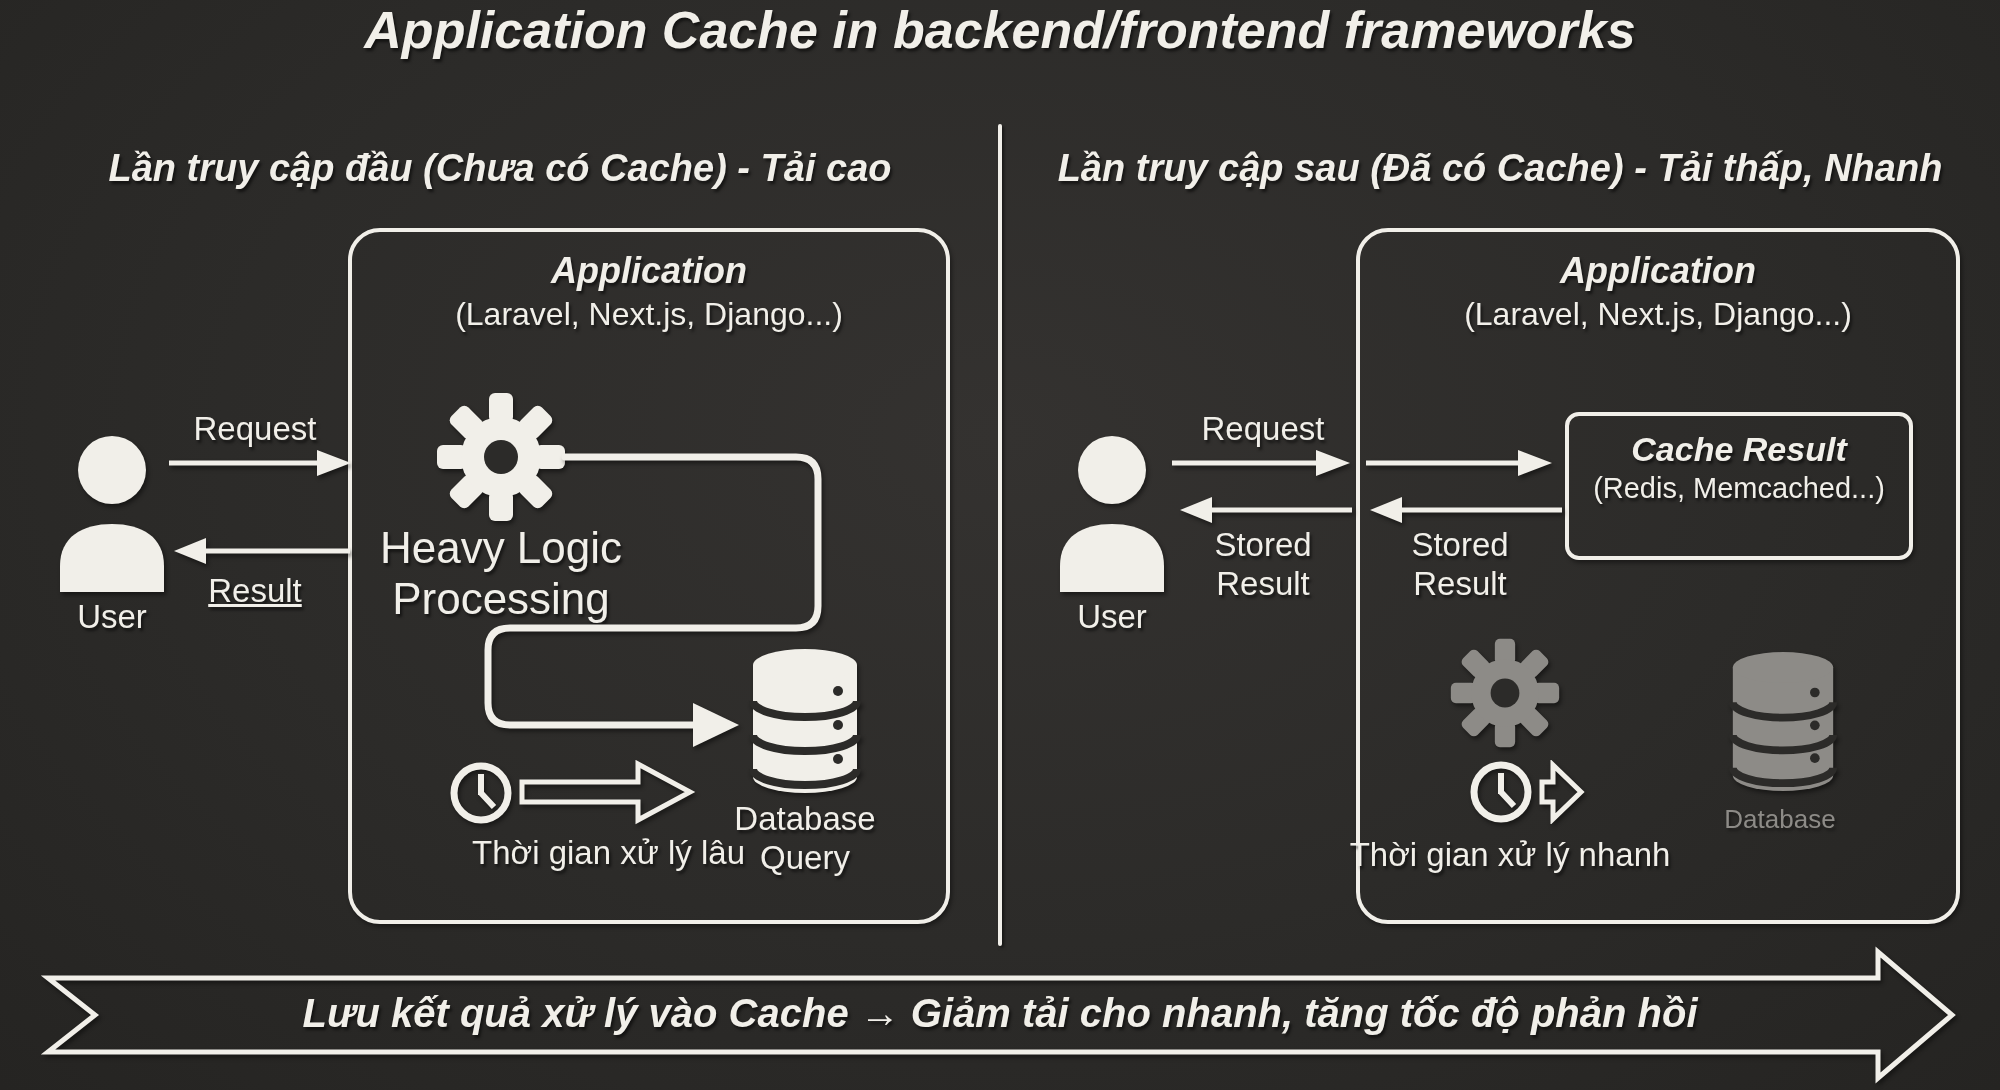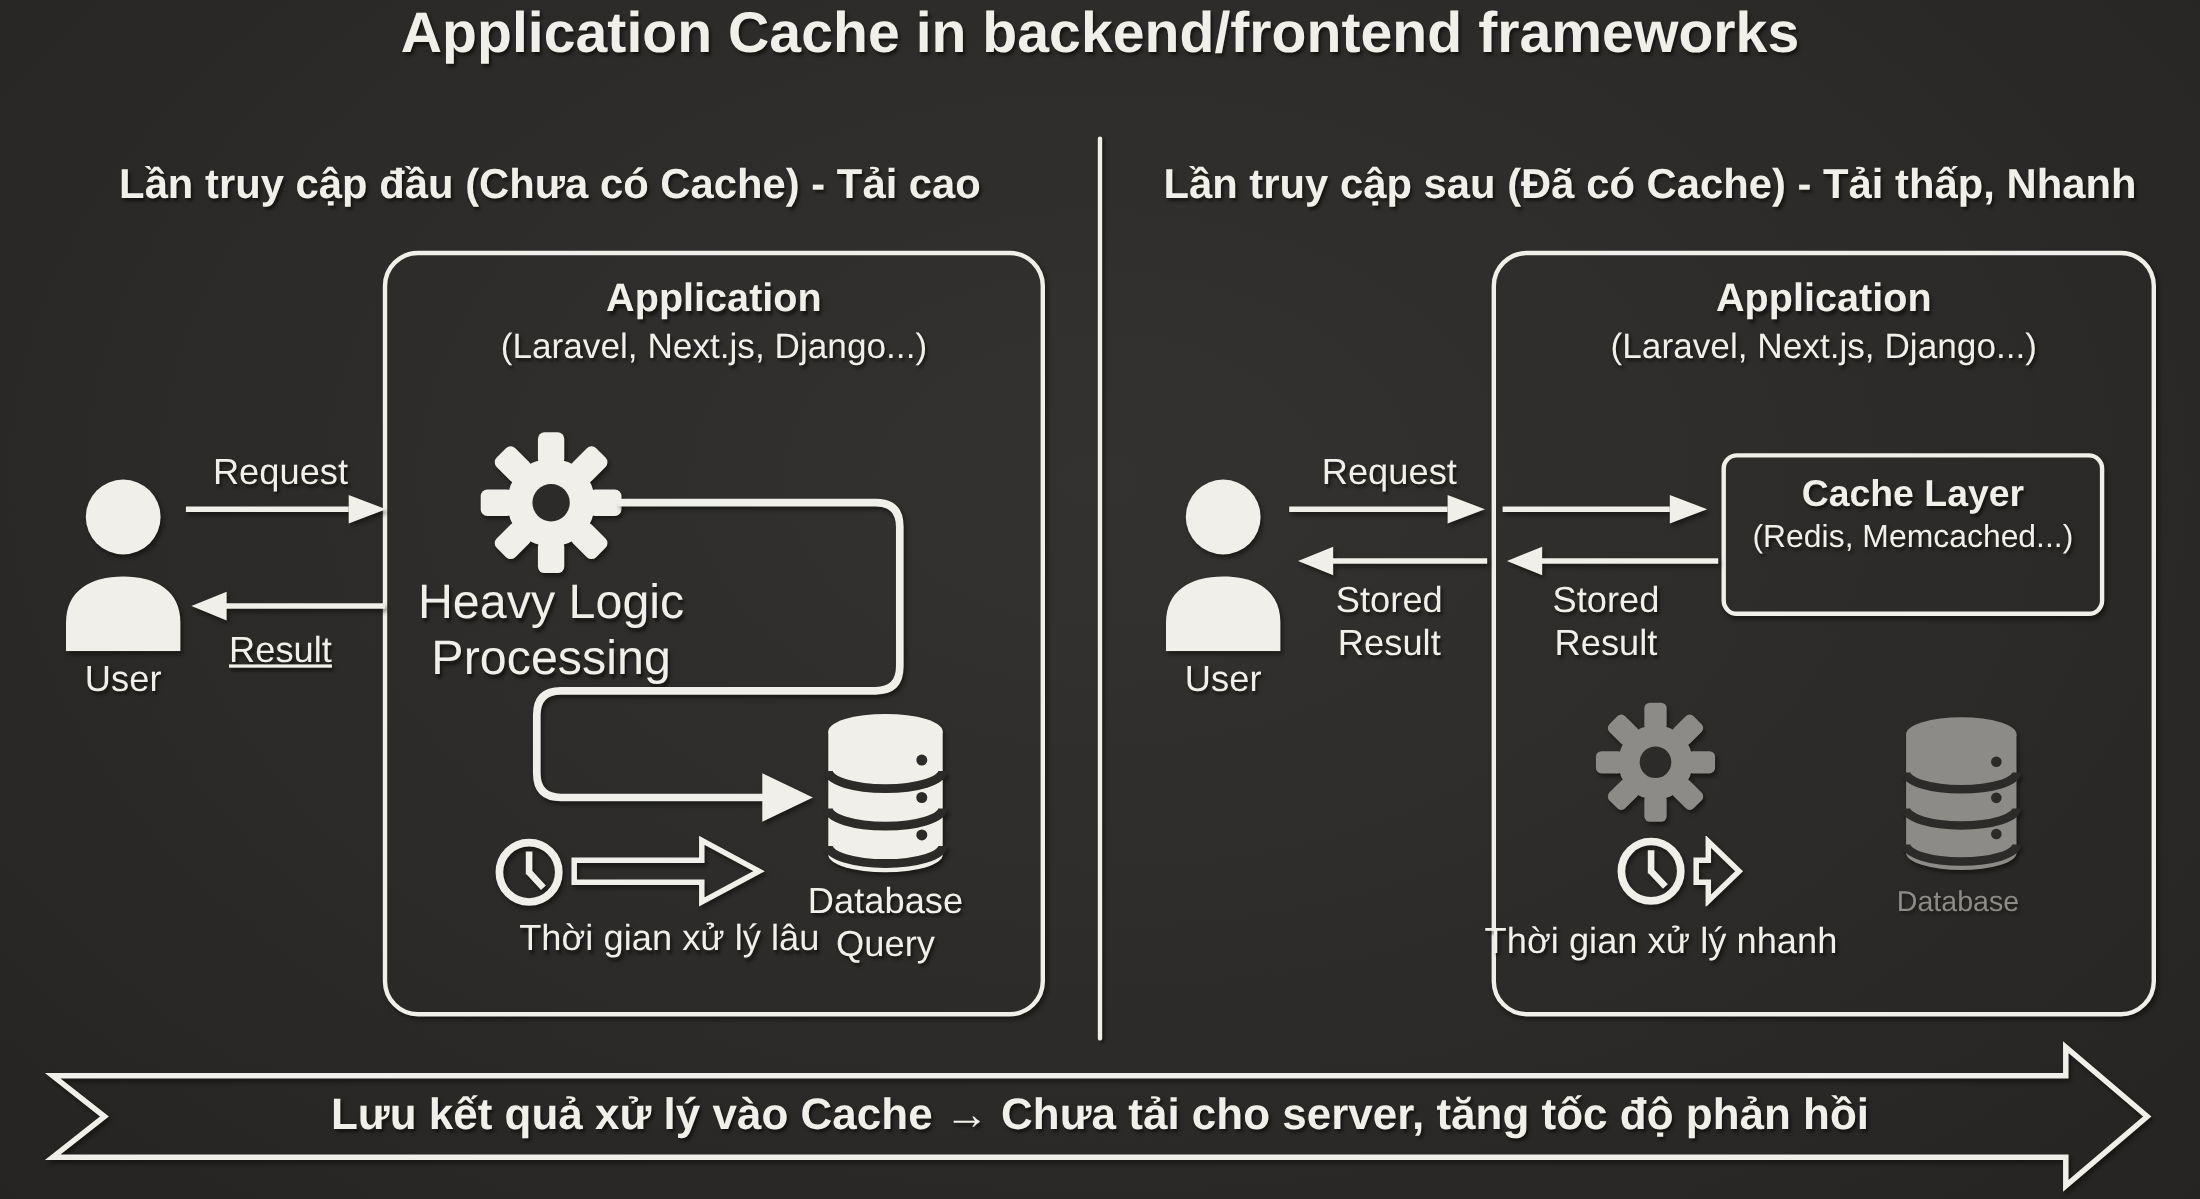--- a/index.html
+++ b/index.html
@@ -8,21 +8,21 @@
     background:radial-gradient(ellipse at 50% 40%, #343230 0%, #2c2b29 55%, #252422 100%);
     font-family:"Liberation Sans","DejaVu Sans",sans-serif;
     color:#f1efe9;
   }
   .abs{position:absolute;}
   .txt{
     color:#f1efe9;text-align:center;
     text-shadow:2px 3px 3px rgba(0,0,0,.55);
     line-height:1.17;
   }
-  .bold{font-weight:bold;}
+  .bold{font-weight:bold;font-style:italic;}
   .muted{color:#8d8b87;text-shadow:2px 3px 3px rgba(0,0,0,.35);}
   .panel-box{
     border:4px solid #f1efe9;border-radius:32px;
     box-shadow:2px 3px 4px rgba(0,0,0,.4);
   }
   .icon{filter:drop-shadow(2px 3px 2px rgba(0,0,0,.45));}
   #divider{background:#f1efe9;border-radius:2px;box-shadow:2px 2px 3px rgba(0,0,0,.5);}
 </style>
 </head>
 <body>
@@ -101,21 +101,21 @@
     <circle cx="90" cy="114" r="5" fill="#2c2b29"></circle>
   </svg>
   <div class="abs txt" style="left:705px;top:800px;width:200px;font-size:33px;">Database Query</div>
 
   <div class="abs panel-box" style="left:1356px;top:228px;width:596px;height:688px;">
     <div class="txt bold" style="margin-top:18px;font-size:36px;">Application</div>
     <div class="txt" style="margin-top:4px;font-size:32px;">(Laravel, Next.js, Django...)</div>
   </div>
 
   <div class="abs panel-box" style="left:1565px;top:412px;width:340px;height:140px;border-radius:14px;">
-    <div class="txt bold" style="margin-top:14px;font-size:34px;">Cache Layer</div>
+    <div class="txt bold" style="margin-top:14px;font-size:34px;">Cache Result</div>
     <div class="txt" style="margin-top:2px;font-size:29px;">(Redis, Memcached...)</div>
   </div>
 
   <svg class="abs icon" style="left:1050px;top:434px;" width="124" height="158" viewBox="0 0 124 158">
     <circle cx="62" cy="36" r="34" fill="#f1efe9"></circle>
     <path d="M10 158 V132 C10 103 32 90 62 90 C92 90 114 103 114 132 V158 Z" fill="#f1efe9"></path>
   </svg>
   <div class="abs txt" style="left:1032px;top:598px;width:160px;font-size:33px;">User</div>
 
   <div class="abs txt" style="left:1153px;top:410px;width:220px;font-size:33px;">Request</div>
@@ -172,15 +172,15 @@
     <path d="M5 124 A52 16 0 0 0 109 124" fill="none" stroke="#2c2b29" stroke-width="8"></path>
     <circle cx="90" cy="46" r="5" fill="#2c2b29"></circle>
     <circle cx="90" cy="80" r="5" fill="#2c2b29"></circle>
     <circle cx="90" cy="114" r="5" fill="#2c2b29"></circle>
   </svg>
   <div class="abs txt muted" style="left:1680px;top:804px;width:200px;font-size:26px;">Database</div>
 
   <svg class="abs icon" style="left:28px;top:940px;" width="1935" height="150" viewBox="0 0 1935 150">
     <polygon points="20,38 1850,38 1850,12 1924,75 1850,138 1850,112 20,112 67,75" fill="none" stroke="#f1efe9" stroke-width="5" stroke-linejoin="miter"></polygon>
   </svg>
-  <div class="abs txt bold" style="left:130px;top:990px;width:1740px;font-size:40px;">Lưu kết quả xử lý vào Cache → Chưa tải cho server, tăng tốc độ phản hồi</div>
+  <div class="abs txt bold" style="left:130px;top:990px;width:1740px;font-size:40px;">Lưu kết quả xử lý vào Cache → Giảm tải cho nhanh, tăng tốc độ phản hồi</div>
 
 </div>
 
 </body></html>

